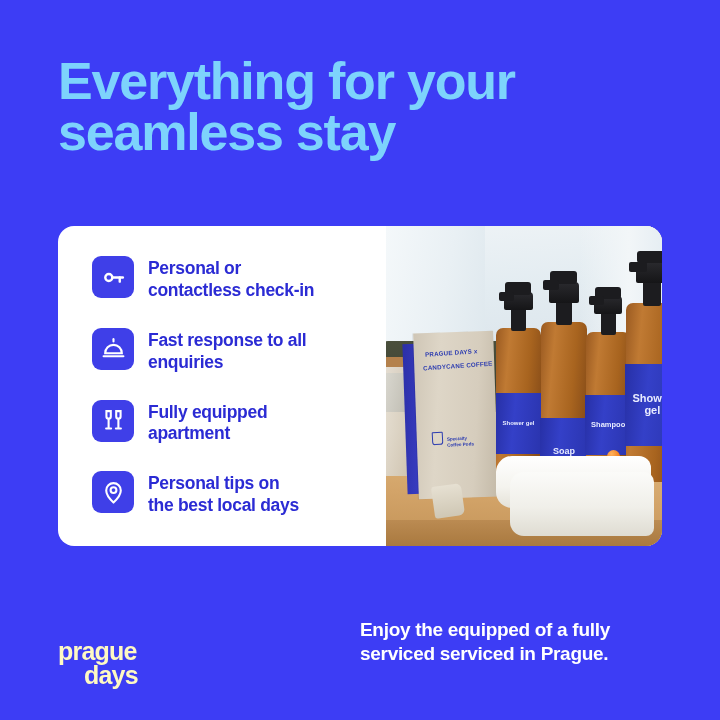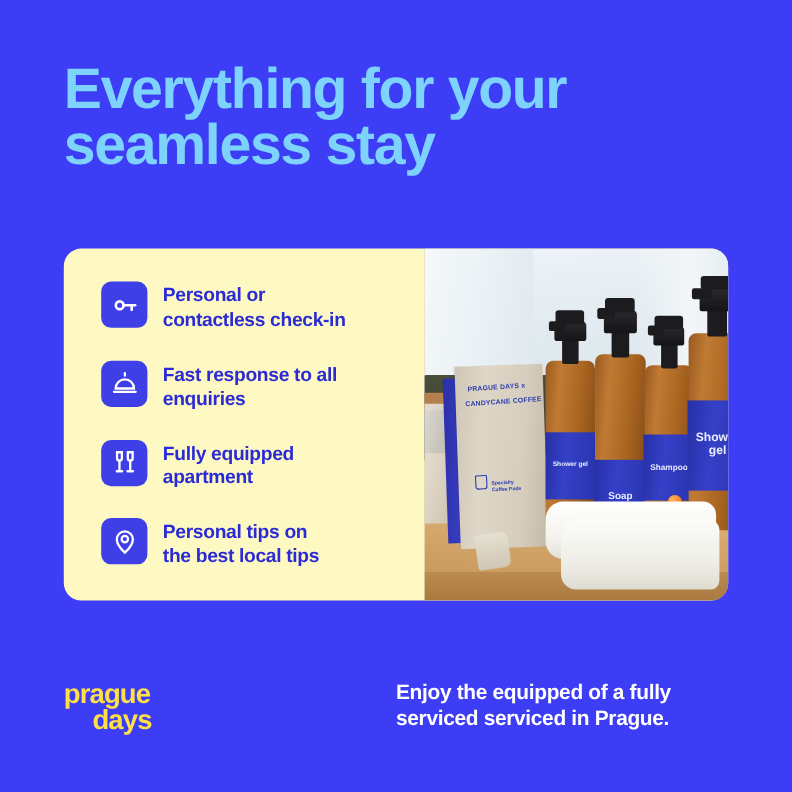--- a/index.html
+++ b/index.html
@@ -22,21 +22,21 @@
     font-weight:700;
     letter-spacing:-1.2px;
   }
   .headline .ln { display:block; }
 
   
   .card {
     position:absolute;
     left:58px; top:226px;
     width:604px; height:320px;
-    background:#fef9c3;
+    background:#ffffff;
     border-radius:16px;
     overflow:hidden;
     display:flex;
   }
 
   
   .features {
     width:328px;
     padding:30px 8px 0 34px;
     display:flex;
@@ -196,22 +196,22 @@
   .ph-plug {
     position:absolute;
     width:13px; height:13px;
     background:radial-gradient(circle at 35% 30%,#ffb25e 0%,#f58220 60%,#e06b10 100%);
     border-radius:50%;
   }
 
   
   .logo {
     position:absolute;
-    left:58px; top:620px;
-    color:#fde047;
+    left:58px; top:640px;
+    color:#fef9c3;
     font-weight:800;
     font-size:25px;
     line-height:0.95;
     letter-spacing:-0.8px;
   }
   .logo .l2 { display:block; padding-left:26px; }
 
   .tagline {
     position:absolute;
     left:360px; top:618px;
@@ -283,21 +283,21 @@
 
     <div class="feature">
       <span class="ficon">
         <svg viewBox="0 0 24 24" fill="none" stroke="#ffffff" stroke-width="2" stroke-linecap="round">
           <path d="M12 21.5s7-6.5 7-11.5a7 7 0 1 0-14 0c0 5 7 11.5 7 11.5z" fill="none"></path>
           <circle cx="12" cy="9.7" r="2.8" fill="none"></circle>
         </svg>
       </span>
       <div class="ftext">
         <span>Personal tips on</span><br>
-        <span>the best local tips</span>
+        <span>the best local days</span>
       </div>
     </div>
 
   </div>
 
   <div class="photo">
     <div class="ph-wall"></div>
     <div class="ph-curtain"></div>
     <div class="ph-blind"></div>
     <div class="ph-sofa"></div>

